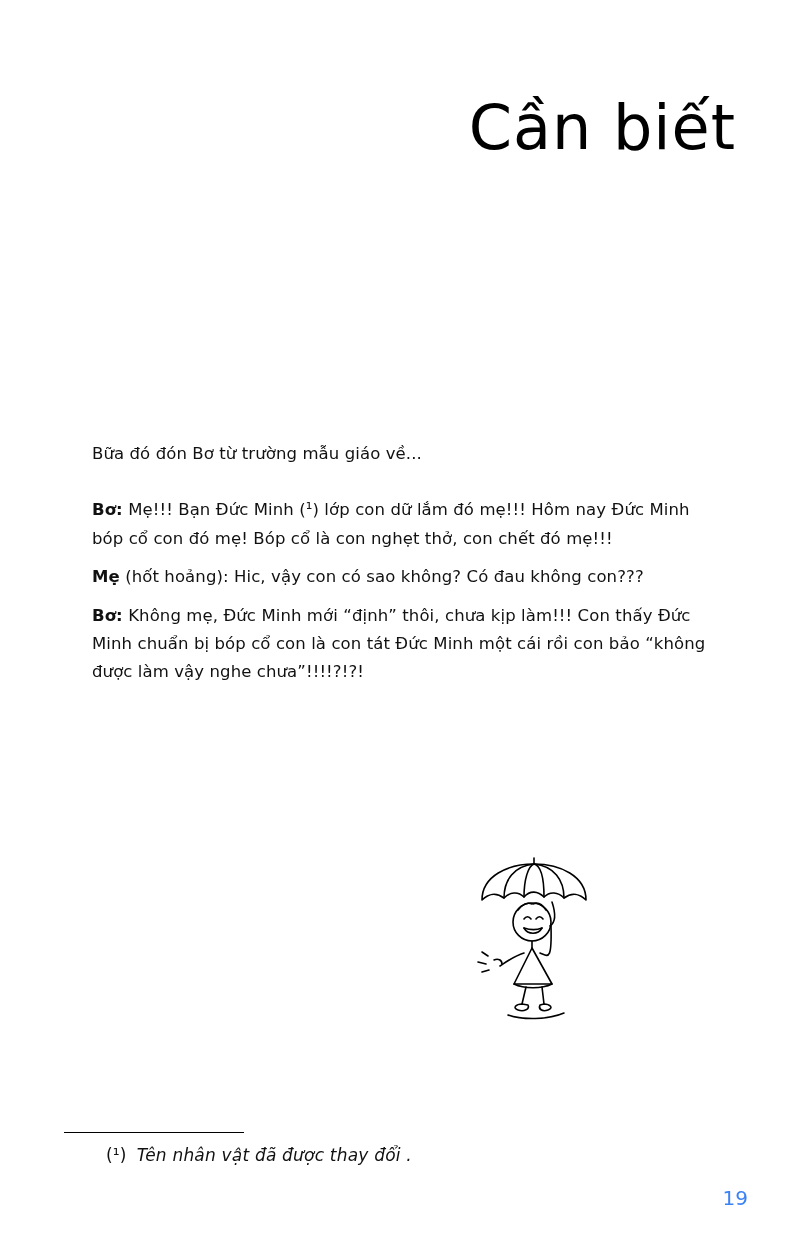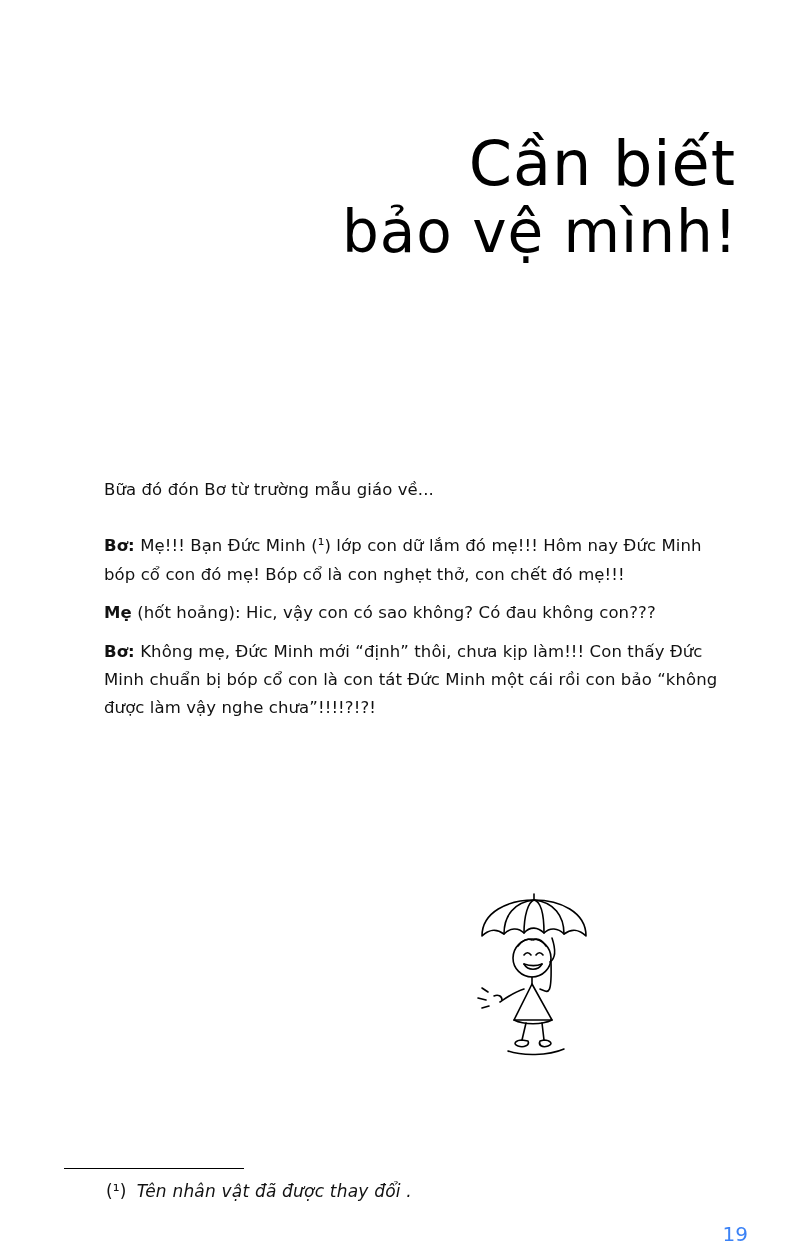--- a/index.html
+++ b/index.html
@@ -14,21 +14,20 @@
     font-family: "DejaVu Sans", sans-serif;
     color: #111111;
     overflow: hidden;
   }
 
   .page {
     position: absolute;
     inset: 0;
     width: 800px;
     height: 1186px;
-    margin-top: 36px;
   }
 
   
   .title-block {
     position: absolute;
     top: 96px;
     left: 0;
     width: 760px;
     text-align: right;
     font-family: "DejaVu Sans", sans-serif;
@@ -57,21 +56,21 @@
   }
   .quote-mark {
     font-size: 62px;
     line-height: 1;
   }
 
   
   .body-text {
     position: absolute;
     top: 440px;
-    left: 104px;
+    left: 92px;
     width: 624px;
     font-size: 16.5px;
     line-height: 1.72;
     color: #111;
     letter-spacing: 0.1px;
   }
   .intro {
     margin: 0 0 28px 0;
   }
   .dialog-line {
@@ -129,21 +128,20 @@
     color: #3b82f6;
   }
 </style>
 </head>
 <body>
 
 <div class="page">
 
   <div class="title-block">
     <span class="title-line title-line-1">Cần biết</span>
-    <span class="title-line title-line-3">bảo vệ mình!</span>
   </div>
 
   <div class="body-text">
     <p class="intro">Bữa đó đón Bơ từ trường mẫu giáo về...</p>
 
     <p class="dialog-line">
       <span class="speaker">Bơ:</span><span class="paren"></span><span> Mẹ!!! Bạn Đức Minh (¹)  lớp con dữ lắm đó mẹ!!! Hôm nay Đức Minh bóp cổ con đó mẹ! Bóp cổ là con nghẹt thở, con chết đó mẹ!!!</span>
     </p>
 
     <p class="dialog-line">

